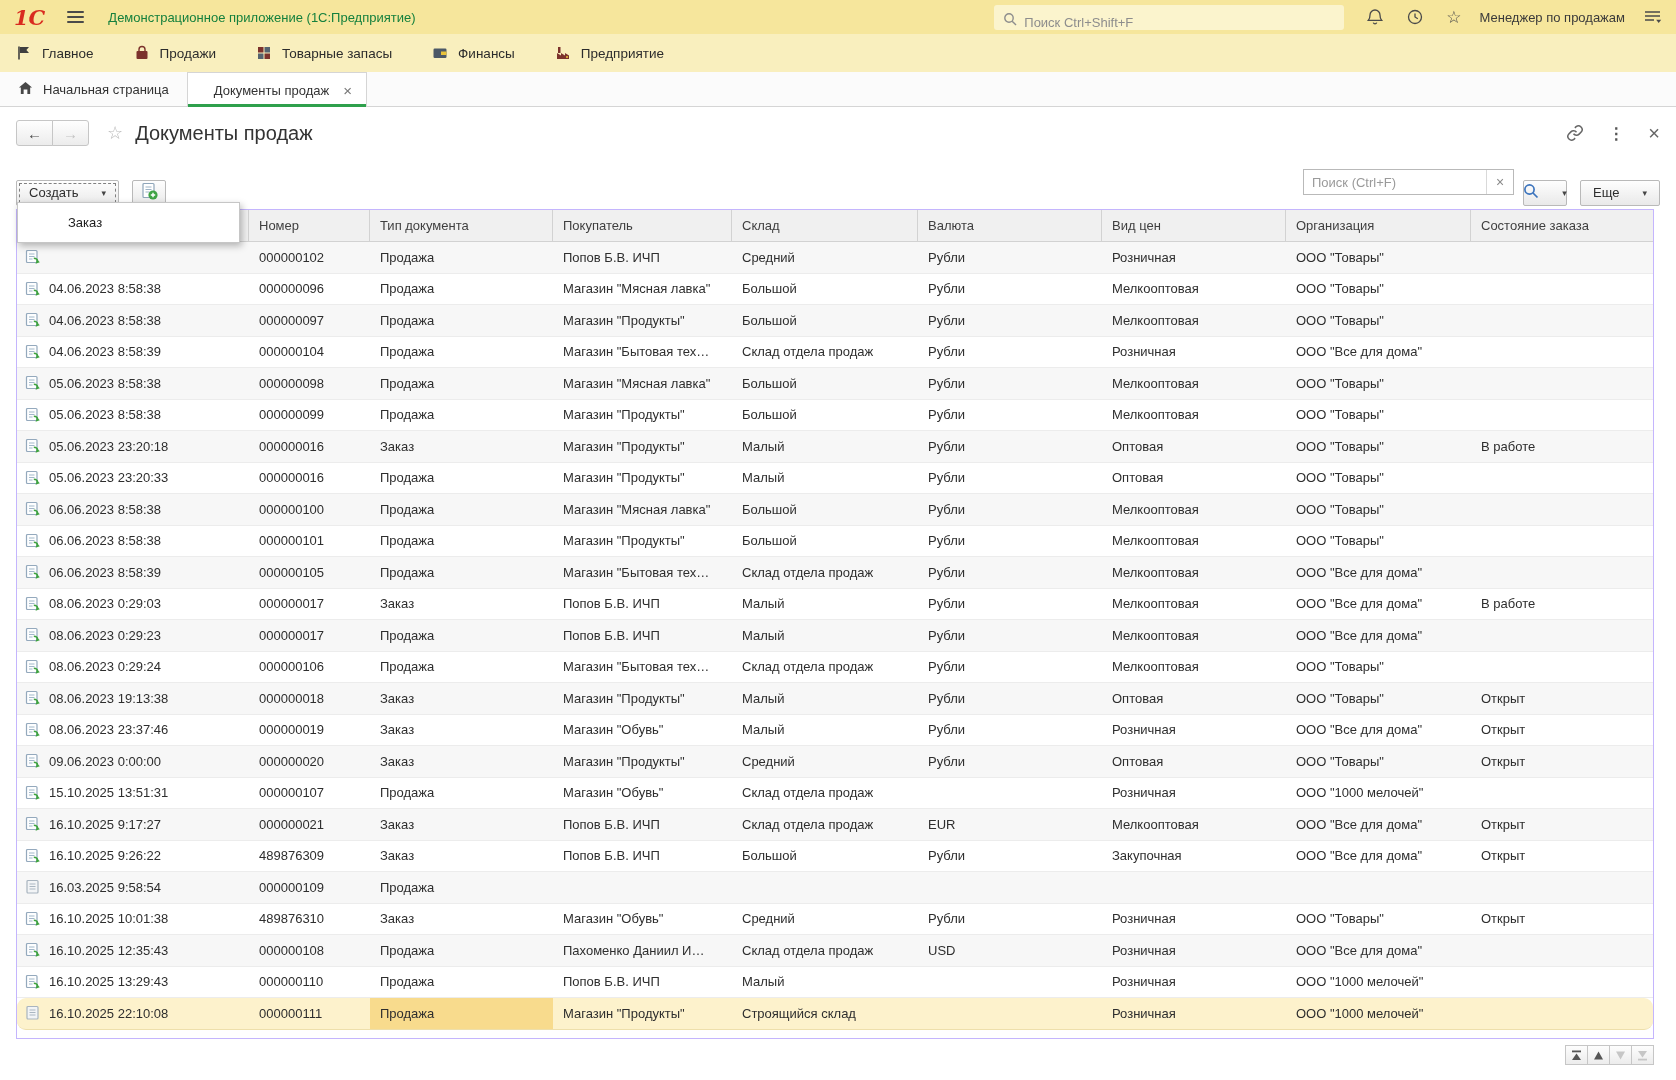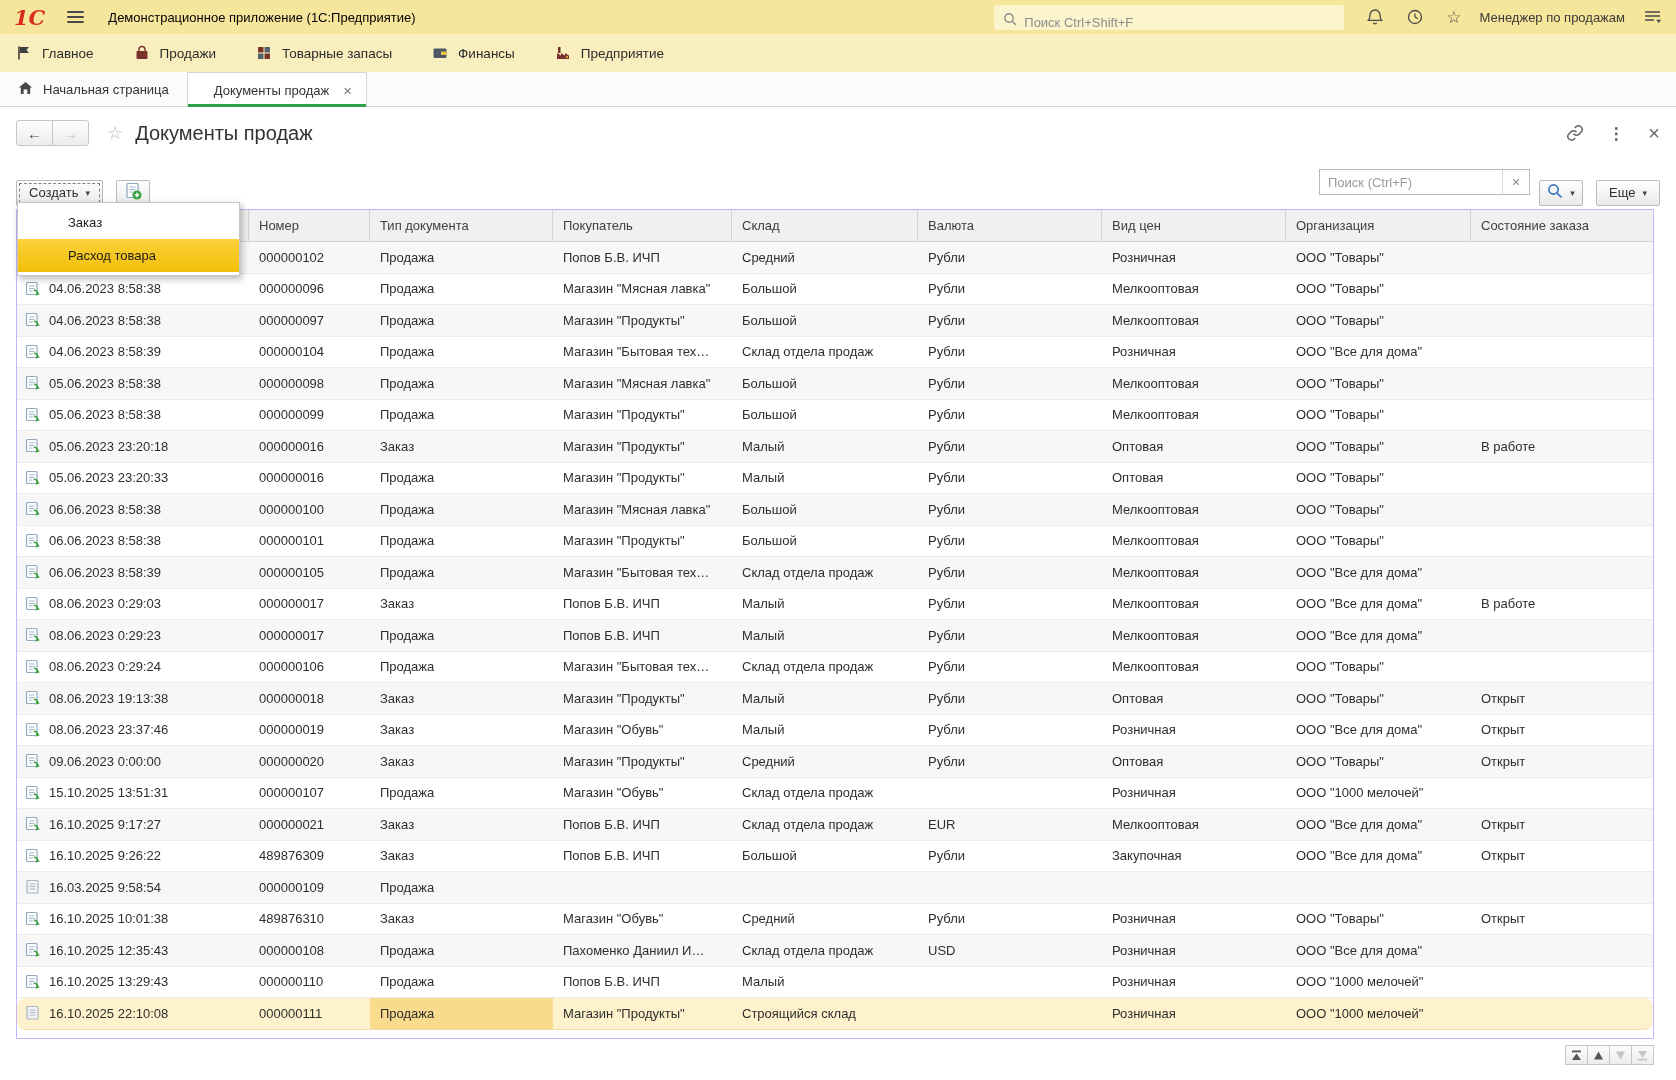--- a/index.html
+++ b/index.html
@@ -6,21 +6,21 @@
   html,body { margin:0; padding:0; }
   body {
     width:1676px; height:1080px; overflow:hidden; position:relative;
     font-family:"Liberation Sans", sans-serif; background:#fff; color:#2e2e2e;
   }
   
   .topbar { height:34px; background:#f6e69c; display:flex; align-items:center; padding:16px 14px; }
   .logo { font-family:"DejaVu Serif", serif; font-style:italic; font-weight:bold; color:#d92b1f; font-size:21px; line-height:1; margin-right:22px; }
   .hamburger { display:flex; flex-direction:column; gap:3px; width:17px; cursor:pointer; margin-right:24px; }
   .hamburger i { height:2px; background:#4a4a4a; border-radius:1px; }
-  .app-title { font-size:13px; color:#000000;text-align:center; }
+  .app-title { font-size:13px; color:#15803d;text-align:center; }
   .gsearch { margin-left:auto; width:350px; height:25px; background:#fbf4cd; border-radius:3px; display:flex; align-items:flex-end; padding:0 9px; gap:7px; }
   .gsearch .ph { font-size:13px; color:#8d8d8d; }
   .tb-ic { margin-left:22px; display:flex; align-items:center; color:#4a4a4a; }
   .tb-star { font-size:17px; color:#4a4a4a; }
   .user-name { margin-left:18px; font-size:13px; color:#3a3a3a; }
   .settings { margin-left:18px; }
   
   .menubar { height:38px; background:#f9efbe; display:flex; align-items:center; padding:0 16px; }
   .menu-item { display:flex; align-items:center; margin-right:40px; cursor:pointer; }
   .menu-item .mi-ic { margin-right:10px; display:flex; }
@@ -37,21 +37,21 @@
   .navbtn.back { border-radius:3px 0 0 3px; }
   .navbtn.fwd { border-radius:0 3px 3px 0; margin-left:-1px; color:#c3c3c3; }
   .fav-star { margin:0 12px 0 18px; color:#b9b9b9; font-size:18px; }
   .page-title { font-size:20px; color:#333; }
   .ph-icons { margin-left:auto; display:flex; align-items:center; gap:24px; }
   .ph-ic { color:#666; display:flex; align-items:center; cursor:pointer; }
   .kebab { font-size:16px; color:#555; font-weight:bold; }
   .close-page { font-size:20px; color:#666; line-height:1; }
   
   .toolbar { display:flex; align-items:center; margin:21px 16px 0 16px; height:28px; }
-  .btn { height:26px; border:1px solid #b9b9b9; background:linear-gradient(#fefefe,#e9e9e9); border-radius:2px; font-size:13px; color:#2e2e2e; display:inline-flex; align-items:center; padding:0 12px; gap:7px; cursor:pointer;margin-top:21px; }
+  .btn { height:26px; border:1px solid #b9b9b9; background:linear-gradient(#fefefe,#e9e9e9); border-radius:2px; font-size:13px; color:#2e2e2e; display:inline-flex; align-items:center; padding:0 12px; gap:23px; cursor:pointer;margin-top:21px; }
   .btn.focus-dashed { outline:1px dashed #808080; outline-offset:-4px; }
   .caret { font-size:9px; color:#444; }
   .iconbtn { width:34px; height:26px; margin-left:13px; padding:0; justify-content:center; }
   .tb-right { margin-left:auto; display:flex; align-items:center; }
   .search-box { display:flex; align-items:stretch; border:1px solid #b9b9b9; height:26px; background:#fff; }
   .search-input { width:182px; display:flex; align-items:center; padding:0 8px; font-size:13px; color:#9a9a9a; }
   .search-clear { width:27px; display:flex; align-items:center; justify-content:center; border-left:1px solid #d9d9d9; color:#8a8a8a; font-size:14px; cursor:pointer; }
   .btn.mag { margin-left:9px; width:44px; justify-content:center; padding:0 6px; }
   .btn.more { margin-left:13px; }
   
@@ -793,21 +793,20 @@
         <div class="td c6">Розничная</div>
         <div class="td c7">ООО "1000 мелочей"</div>
         <div class="td c8"></div>
       </div>
     </div>
   <div class="table-pad"></div>
 </div>
 
 <div class="create-menu" id="create-menu">
     <div class="create-menu-item">Заказ</div>
-    <div class="create-menu-item hl">Расход товара</div>
   </div>
 
 <div class="list-nav" id="list-nav">
     <div class="ln-btn">
       <svg width="11" height="11" viewBox="0 0 11 11">
         <rect x="1" y="0.5" width="9" height="1.8" fill="#555555"></rect>
         <path d="M5.5 3.5 10 10H1z" fill="#555555"></path>
       </svg>
     </div>
     <div class="ln-btn">

